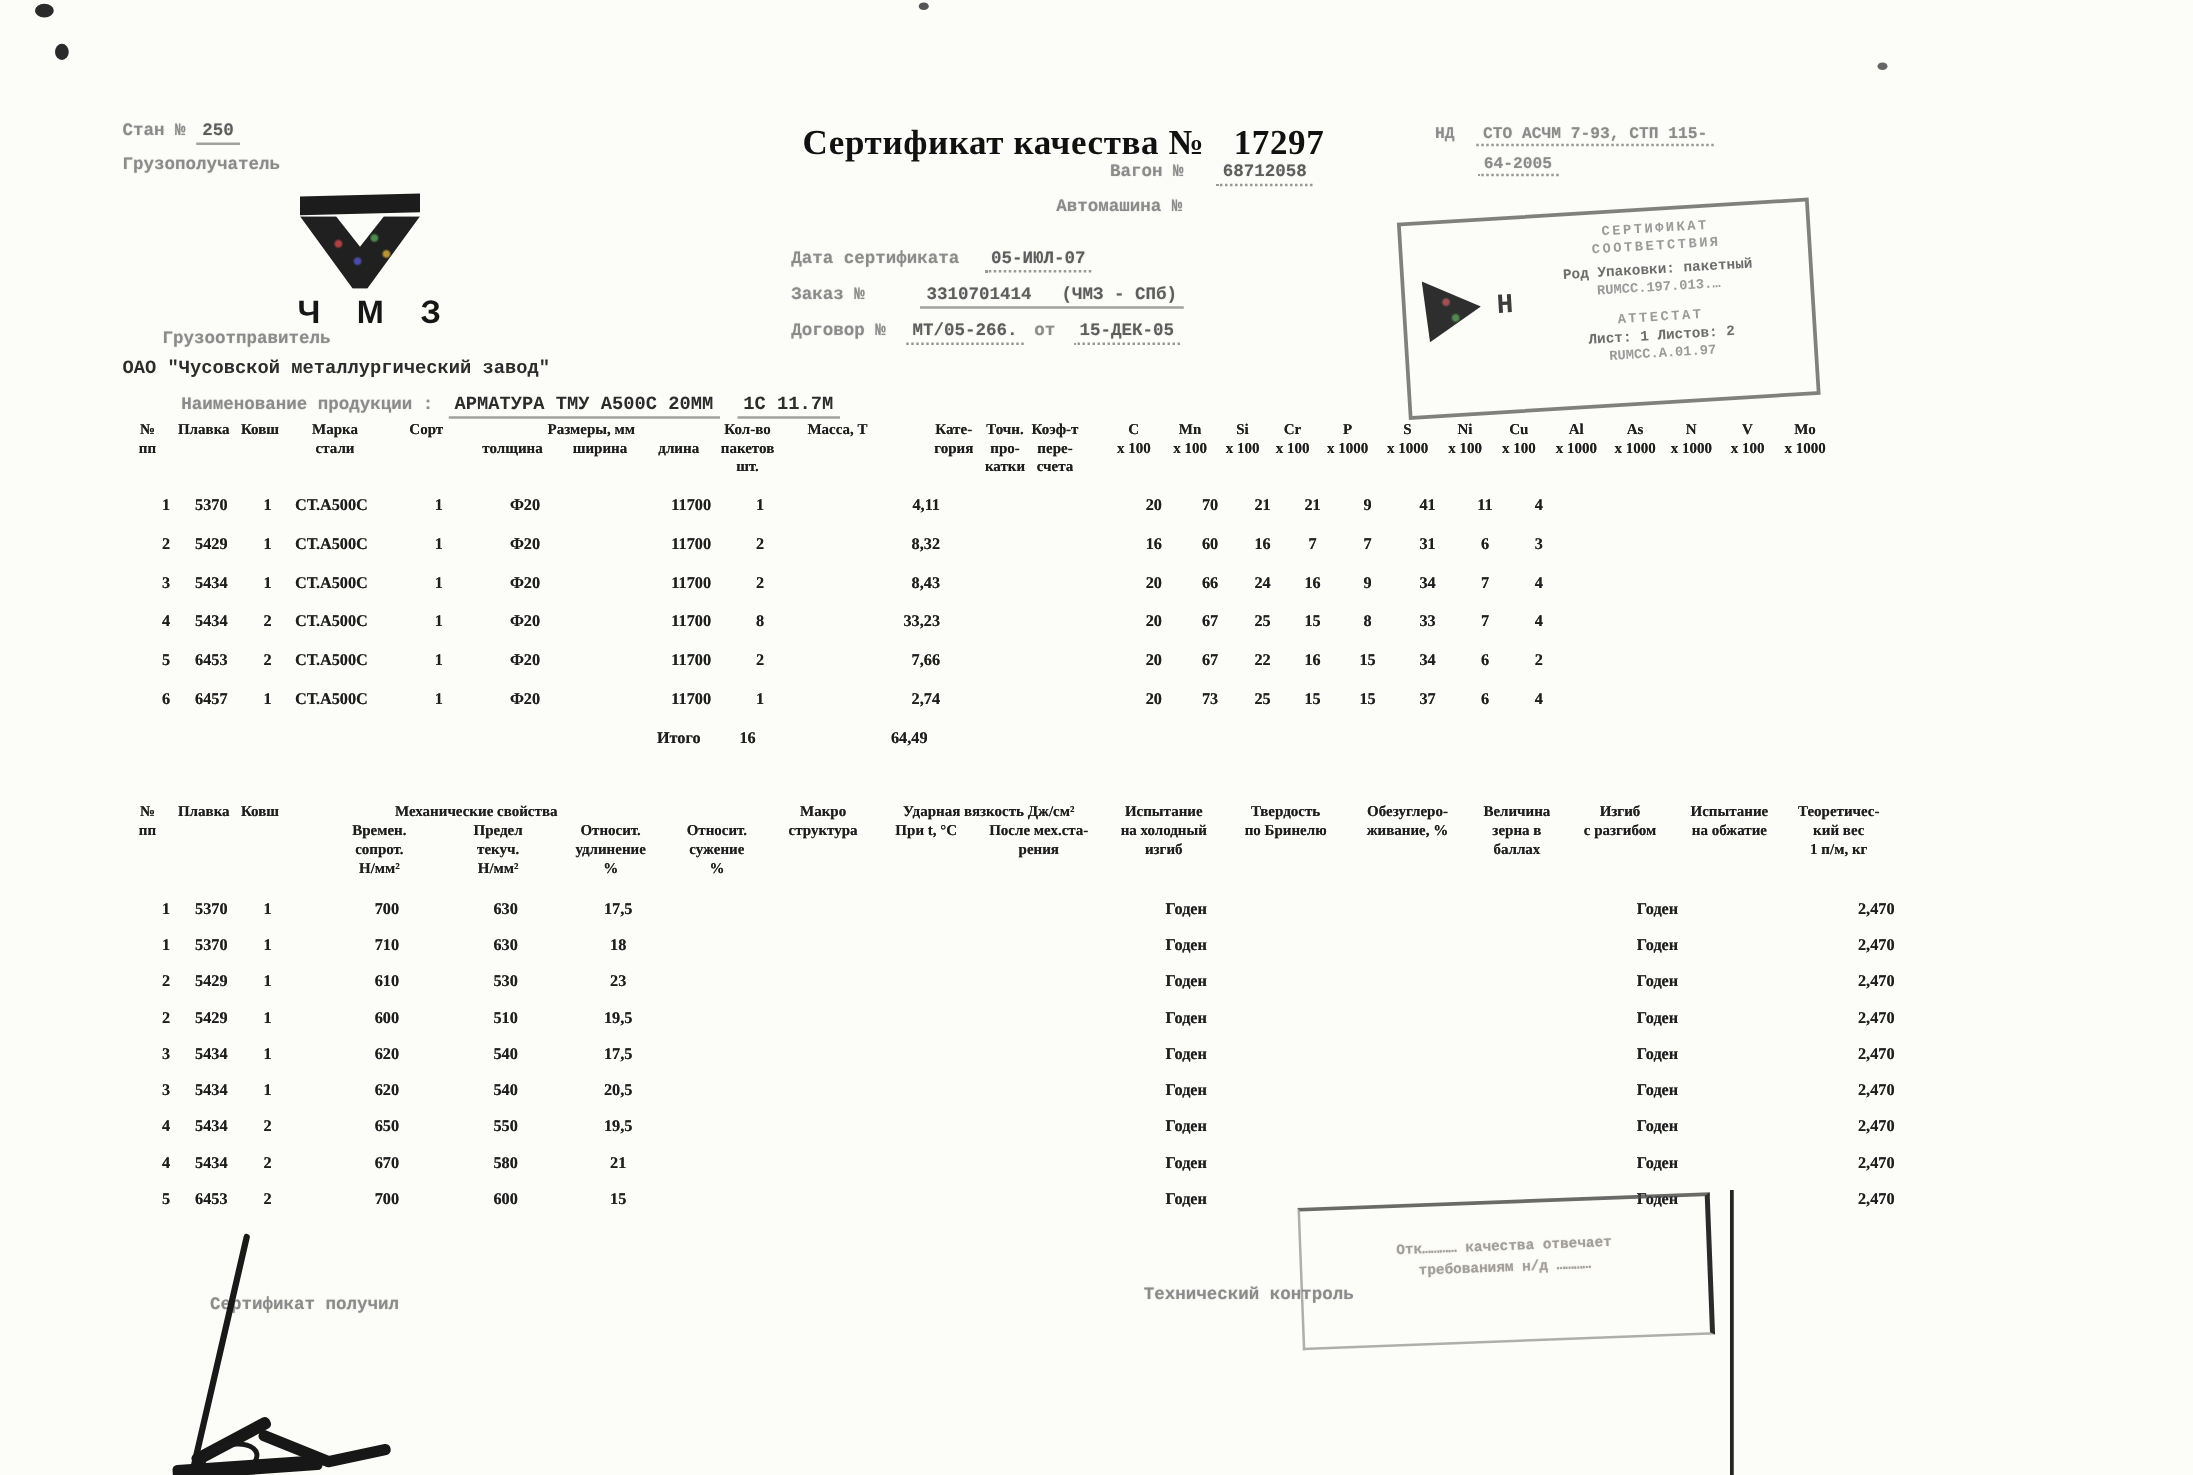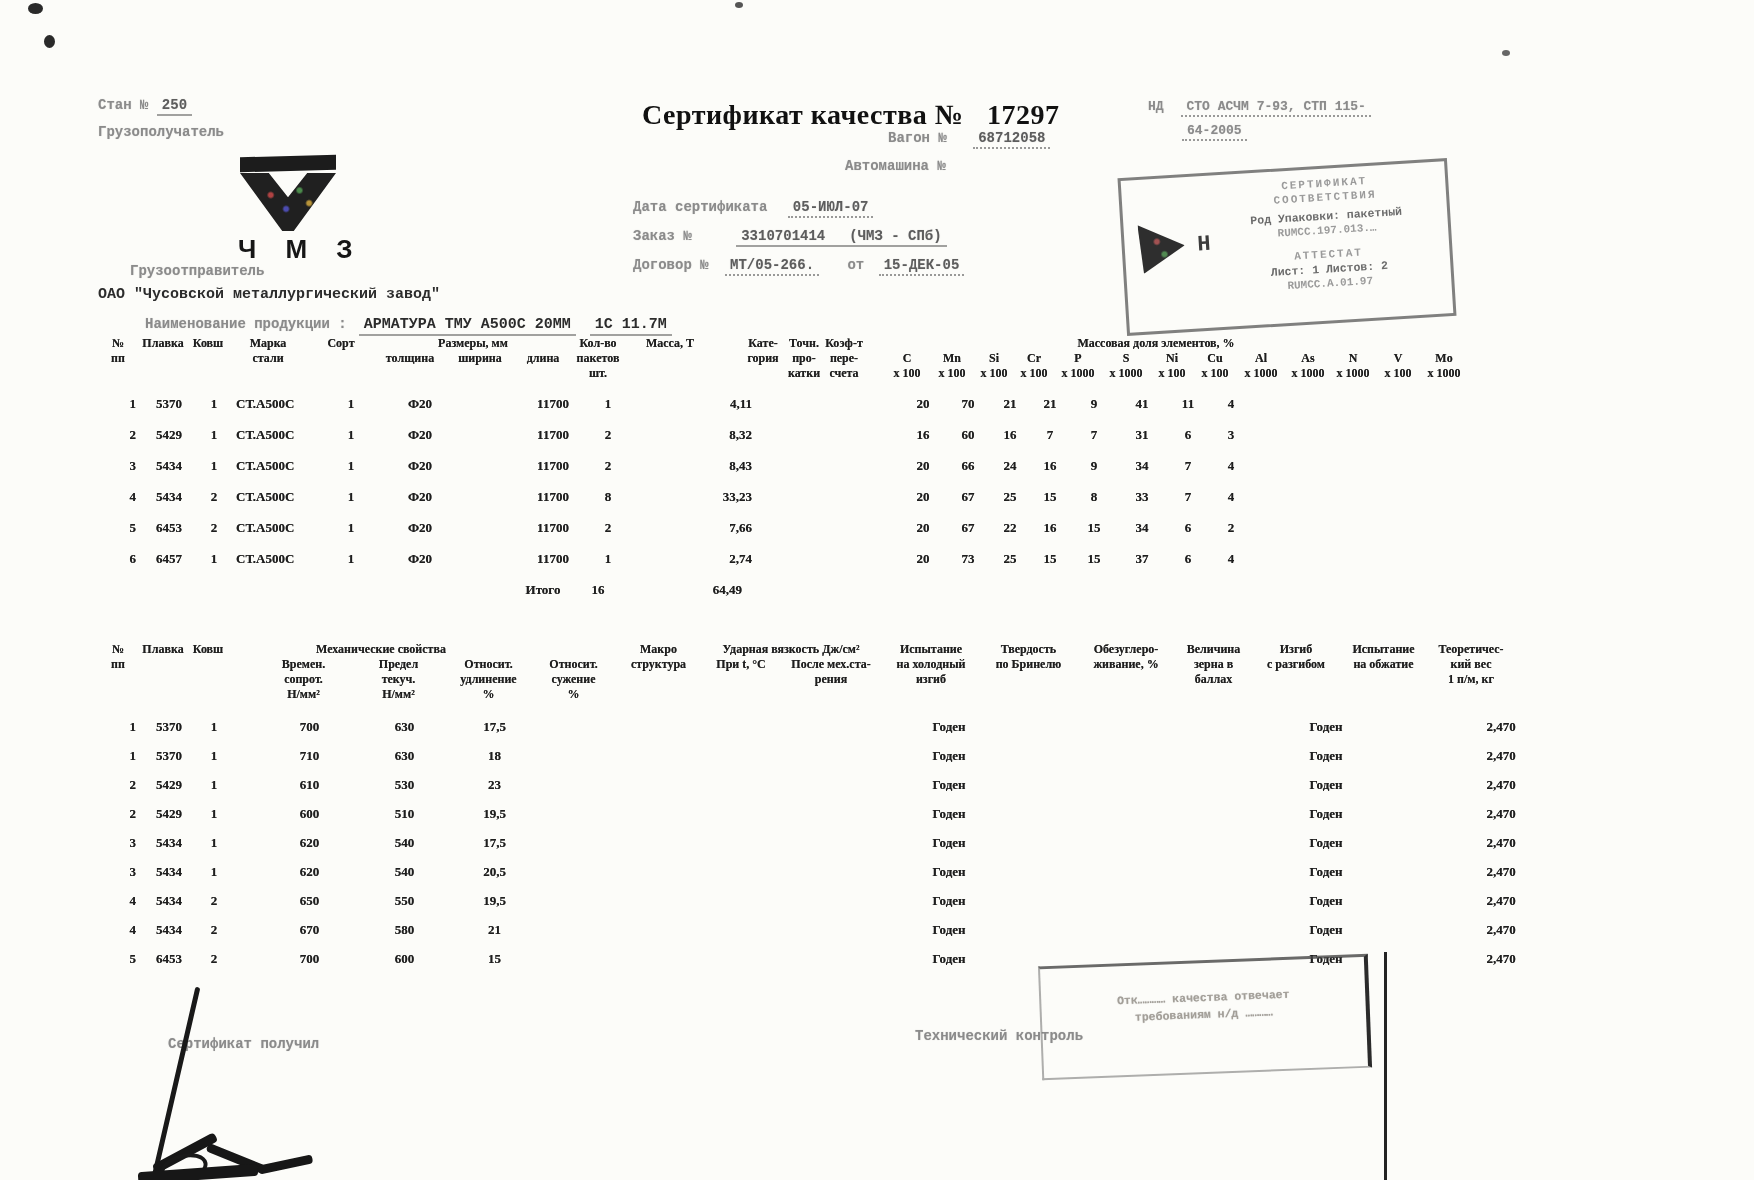--- a/index.html
+++ b/index.html
@@ -127,21 +127,21 @@
     <span>Дата сертификата</span>
     <span class="uld mid" style="margin-left:12px;">05-ИЮЛ-07</span>
   </div>
   <div class="abs mono faint" style="left:633px;top:228px;font-size:14px;">
     <span>Заказ №</span>
     <span class="ul mid" style="margin-left:36px;"><span>3310701414</span><span style="display:inline-block;width:24px;"></span><span>(ЧМЗ - СПб)</span></span>
   </div>
   <div class="abs mono faint" style="left:633px;top:257px;font-size:14px;">
     <span>Договор №</span>
     <span class="uld mid" style="margin-left:8px;margin-top:45px;">МТ/05-266.</span>
-    <span style="margin-left:20px;">от</span>
+    <span style="margin-left:0;">от</span>
     <span class="uld mid" style="margin-left:6px;">15-ДЕК-05</span>
   </div>
 
   <div class="abs mono faint" style="left:1148px;top:99px;font-size:13px;">
     <span>НД</span>
     <span class="uld" style="margin-left:10px;">СТО АСЧМ 7-93, СТП 115-</span>
   </div>
   <div class="abs mono faint" style="left:1182px;top:123px;font-size:13px;text-align:center;">
     <span class="uld">64-2005</span>
   </div>
@@ -186,21 +186,20 @@
       <div class="hcell w42">Кате-
 гория</div>
       <div class="hcell w40">Точн.
 про-
 катки</div>
       <div class="hcell w40">Коэф-т
 пере-
 счета</div>
       <div class="hcell w20"></div>
       <div class="hgroup w584">
-        <div class="glabel" style="padding-right:40px;">Массовая доля элементов, %</div>
         <div class="hsub">
           <div class="hcell w46">C
 х 100</div>
           <div class="hcell w44">Mn
 х 100</div>
           <div class="hcell w40">Si
 х 100</div>
           <div class="hcell w40">Cr
 х 100</div>
           <div class="hcell w48">P

